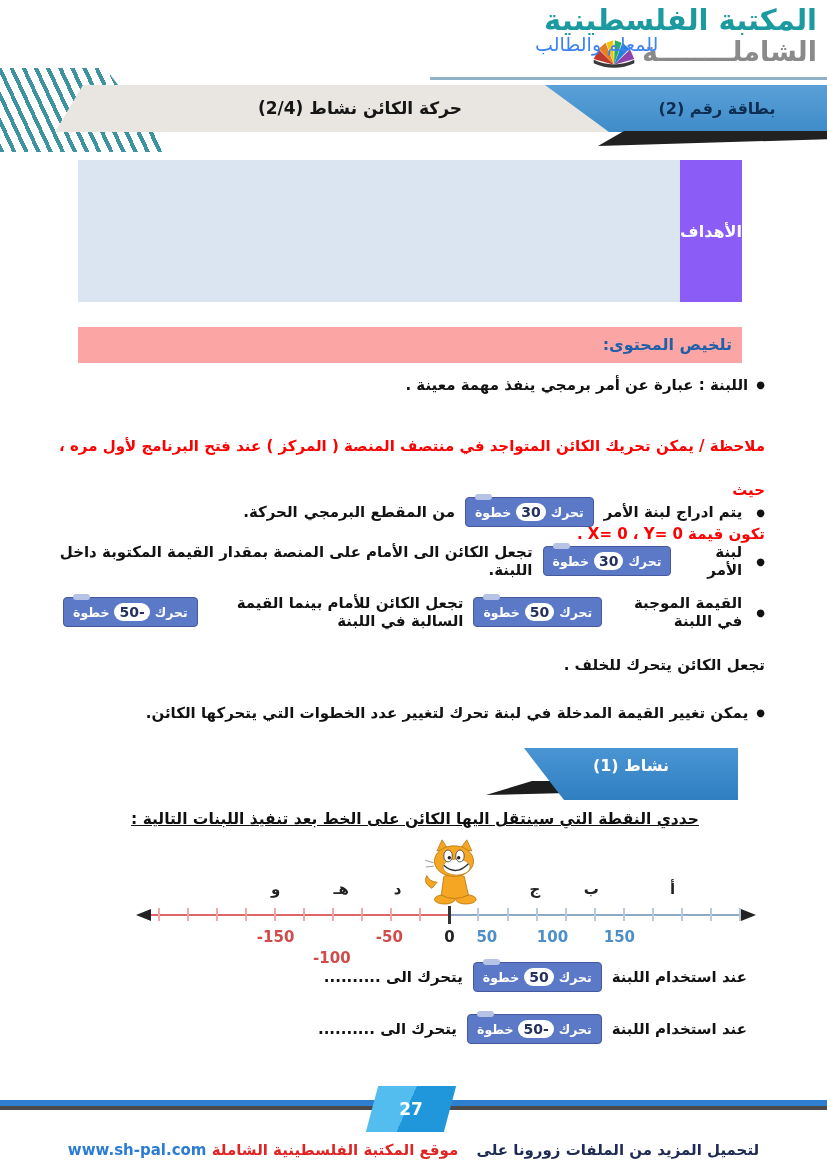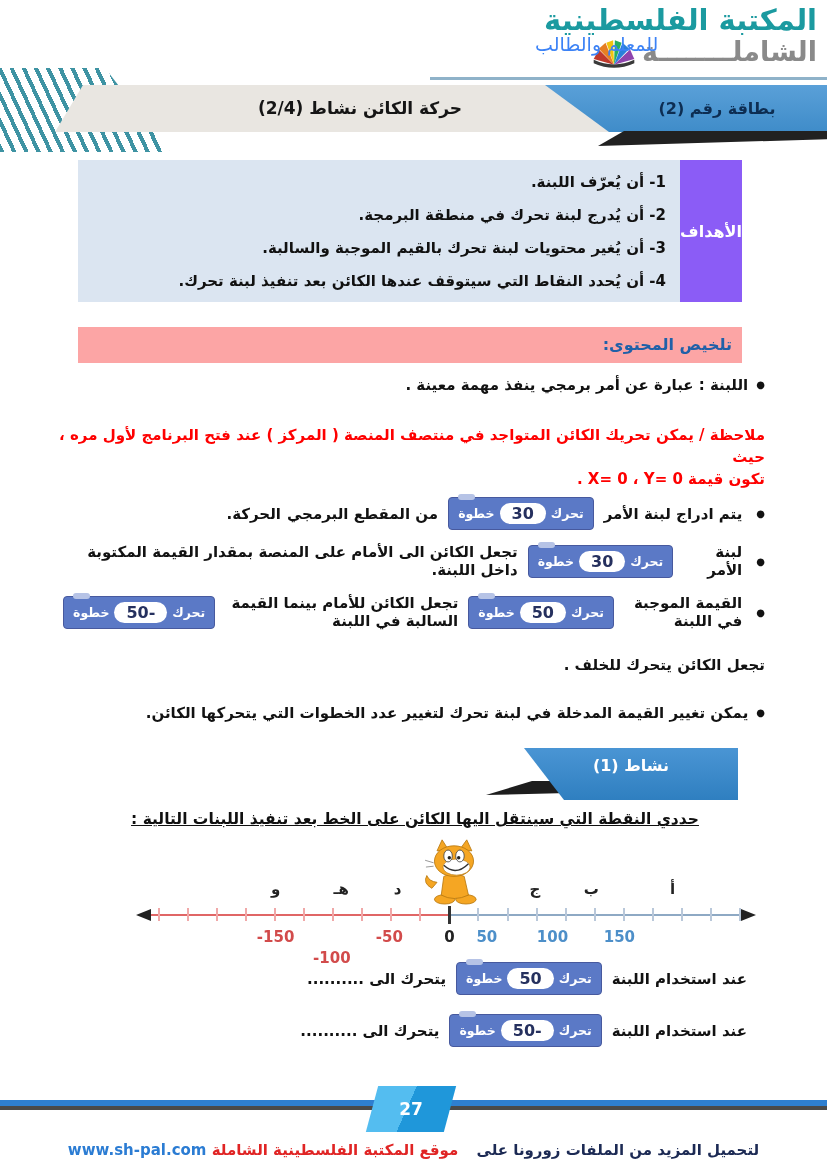--- a/index.html
+++ b/index.html
@@ -41,37 +41,37 @@
 
   
   .summary-bar{position:absolute;top:327px;left:78px;width:664px;height:36px;background:#fca5a5;}
   .summary-heading{line-height:36px;padding-right:10px;color:#2060a8;font-size:16px;font-weight:700;}
 
   .para{position:absolute;right:62px;width:706px;font-size:15px;font-weight:700;color:#121212;
         text-align:right;}
   .dot{font-size:10px;vertical-align:2px;margin-left:8px;}
   .flexrow{display:flex;align-items:center;gap:6px;}
   .p-def{top:376px;}
-  .p-note{top:424px;color:#fe0000;line-height:22px;}
+  .p-note{top:424px;color:#fe0000;line-height:44px;}
   .p-b1{top:497px;}
   .p-b2{top:543px;}
   .p-b3{top:594px;}
   .p-b3cont{top:656px;}
   .p-b4{top:704px;}
   .p-fill1{top:962px;padding-right:18px;width:688px;}
   .p-fill2{top:1014px;padding-right:18px;width:688px;}
 
   
   .sblock{position:relative;display:inline-flex;align-items:center;gap:5px;background:#5b79c6;
           border:1px solid #47599e;border-radius:4px;padding:5px 9px;color:#fff;
           font-size:12.5px;font-weight:700;margin:0 4px;white-space:nowrap;}
   .sblock .tab{position:absolute;top:-4px;left:9px;width:17px;height:6px;background:#b6c3e6;
                border-radius:3px;}
-  .oval{display:inline-block;background:#fff;color:#25305e;border-radius:11px;padding:1px 12px;
-        font-size:16px;font-weight:700;min-width:18px;text-align:left;}
+  .oval{display:inline-block;background:#fff;color:#25305e;border-radius:11px;padding:1px 5px;
+        font-size:14px;font-weight:700;min-width:18px;text-align:left;}
 
   
   .ribbon{position:absolute;top:748px;left:524px;width:214px;height:52px;
           background:linear-gradient(180deg,#4a95d4,#2f7fc0);
           clip-path:polygon(0 0,100% 0,100% 100%,40px 100%);
           color:#fff;font-size:16px;font-weight:700;text-align:center;line-height:36px;}
   .ribbon-shadow{position:absolute;top:781px;left:486px;width:252px;height:14px;background:#1d1d1d;
                  clip-path:polygon(46px 0,100% 0,100% 55%,0 100%);}
   .q-heading{position:absolute;top:810px;left:62px;width:706px;text-align:center;font-size:15.5px;
              font-weight:700;text-decoration:underline;color:#101010;}
@@ -131,26 +131,20 @@
 
   <div class="stripes"></div>
   <div class="band-gray"></div>
   <div class="band-blue"></div>
   <div class="band-shadow"></div>
   <div class="band-title">حركة الكائن نشاط (2/4)</div>
   <div class="band-blue-label">بطاقة رقم (2)</div>
 
   <div class="objectives">
     <div class="obj-side">الأهداف</div>
-    <div class="obj-items">
-      <div class="obj-item">1- أن يُعرّف اللبنة.</div>
-      <div class="obj-item">2- أن يُدرج لبنة تحرك في منطقة البرمجة.</div>
-      <div class="obj-item">3- أن يُغير محتويات لبنة تحرك بالقيم الموجبة والسالبة.</div>
-      <div class="obj-item">4- أن يُحدد النقاط التي سيتوقف عندها الكائن بعد تنفيذ لبنة تحرك.</div>
-    </div>
   </div>
 
   <div class="summary-bar">
     <div class="summary-heading">تلخيص المحتوى:</div>
   </div>
 
   <div class="para p-def">
     <span class="dot">●</span><b>اللبنة</b><span> : عبارة عن أمر برمجي ينفذ مهمة معينة .</span>
   </div>
 

